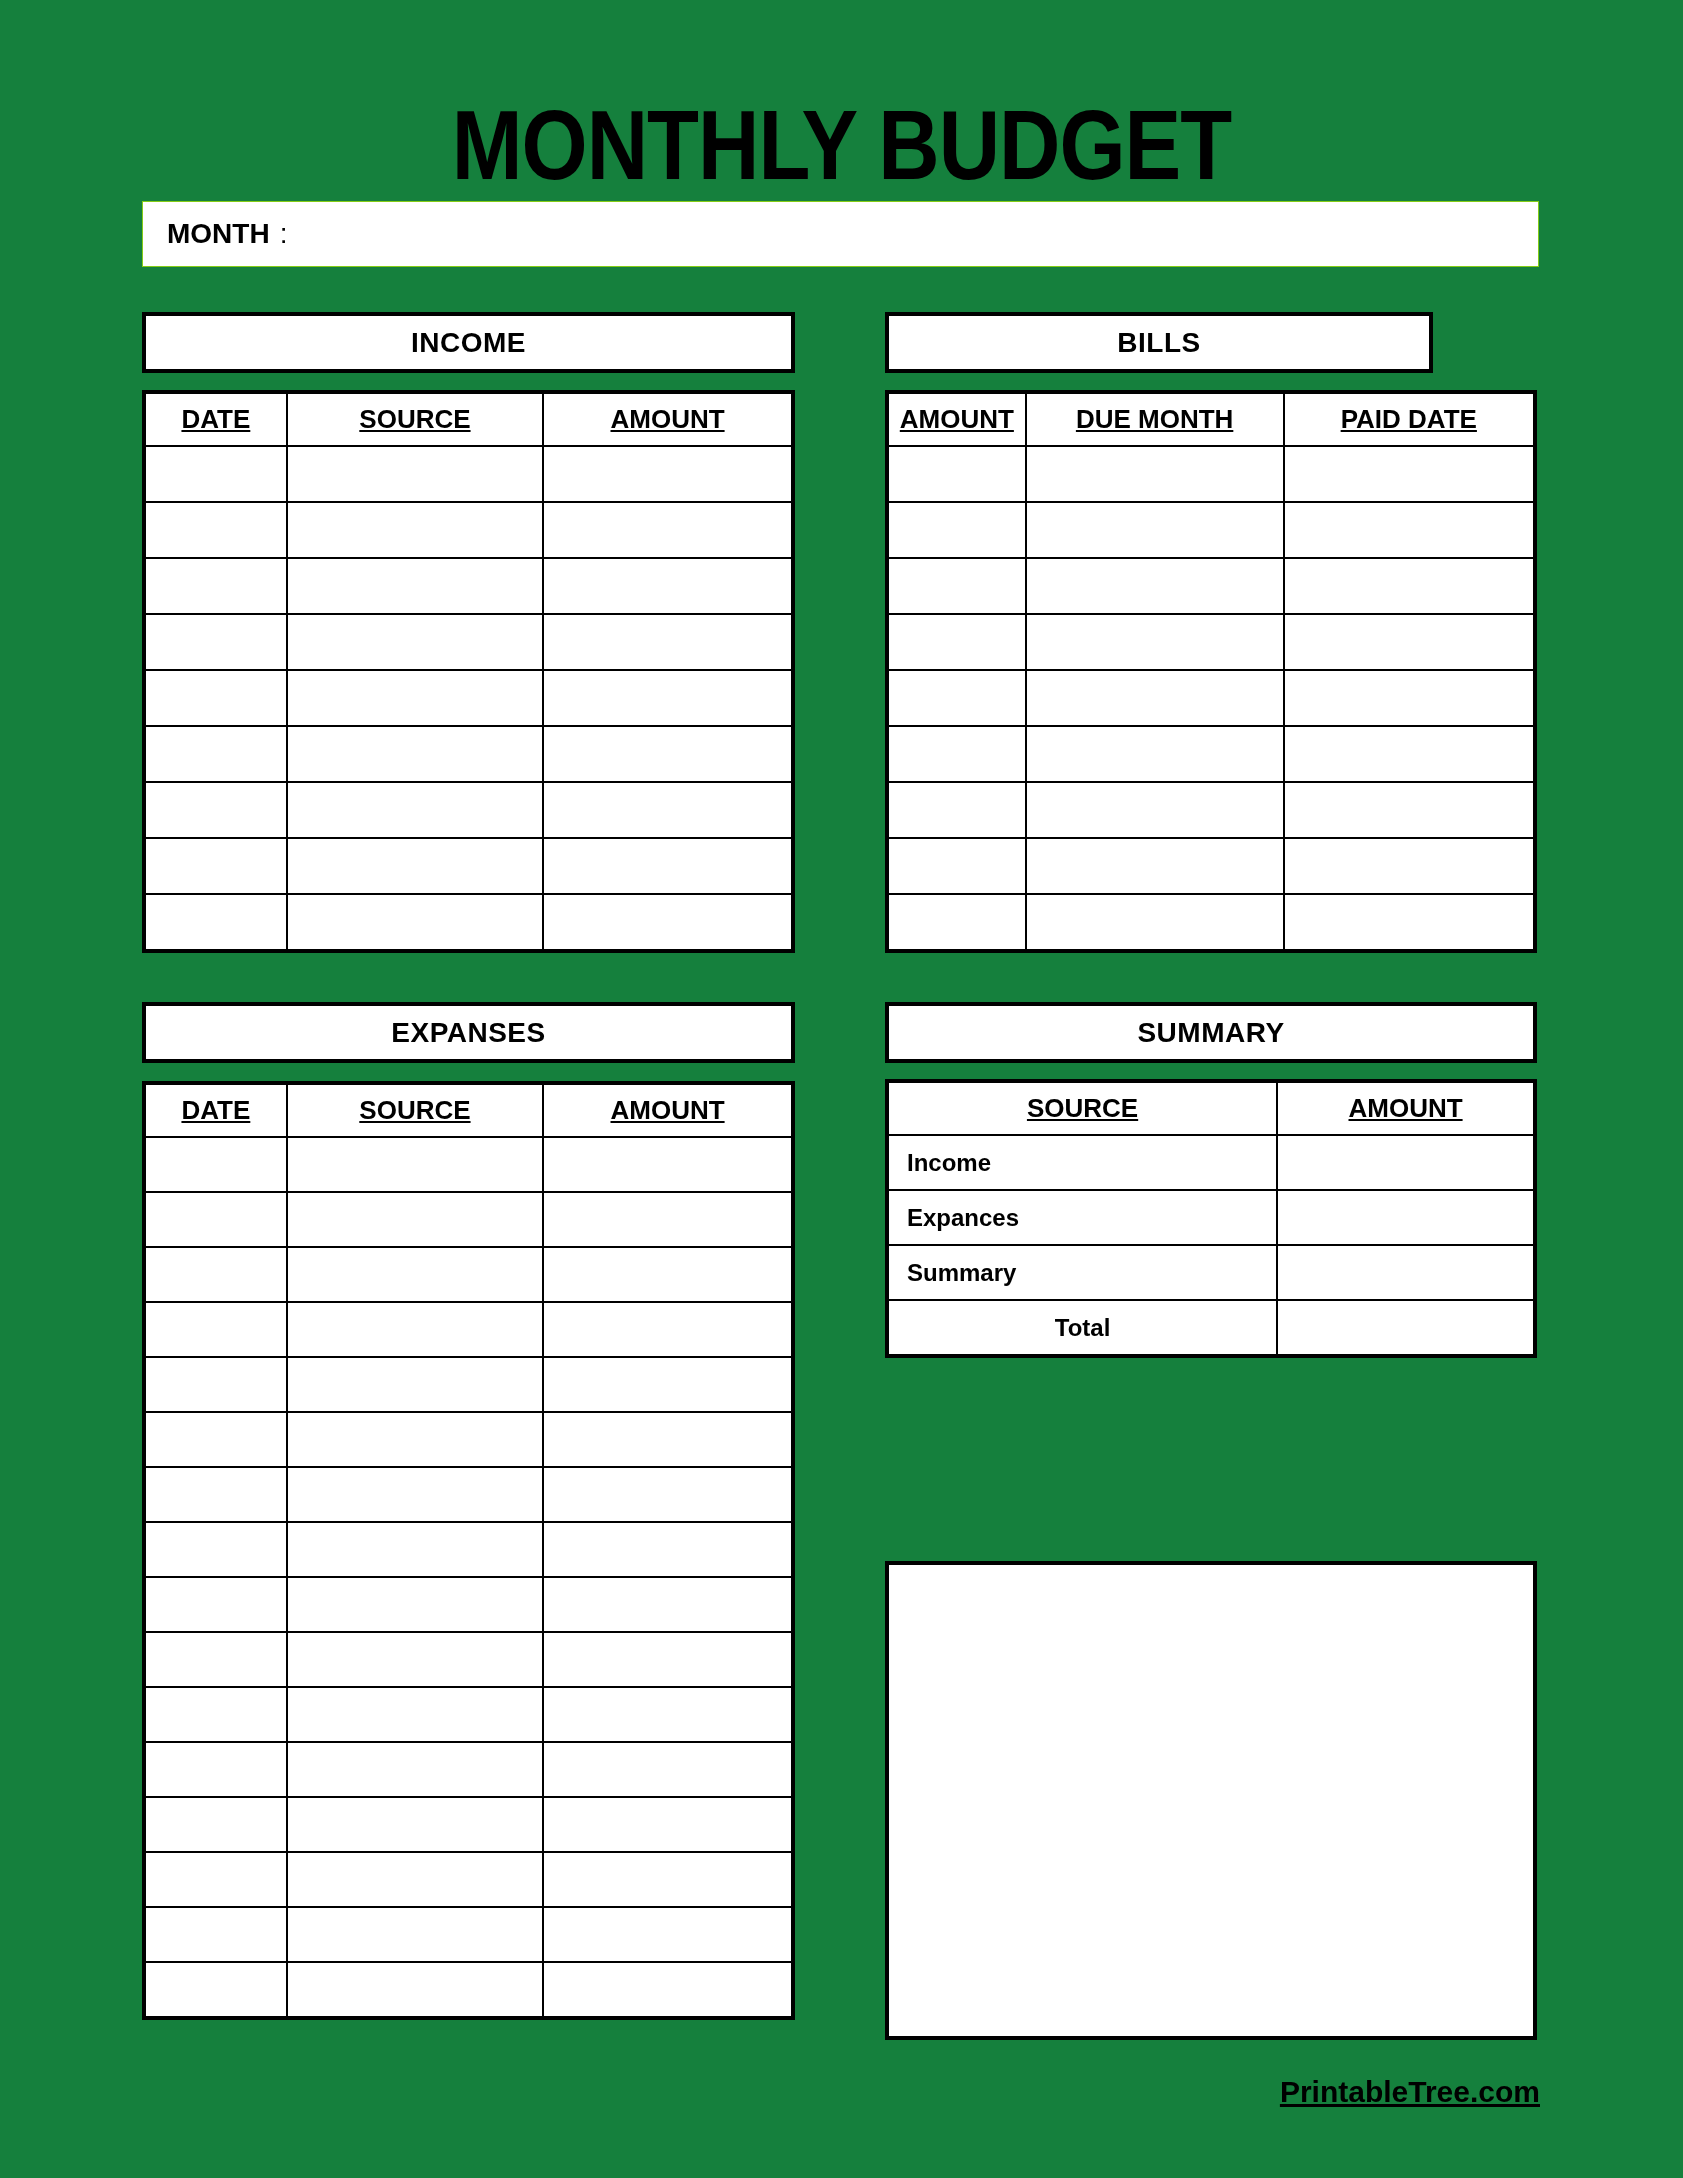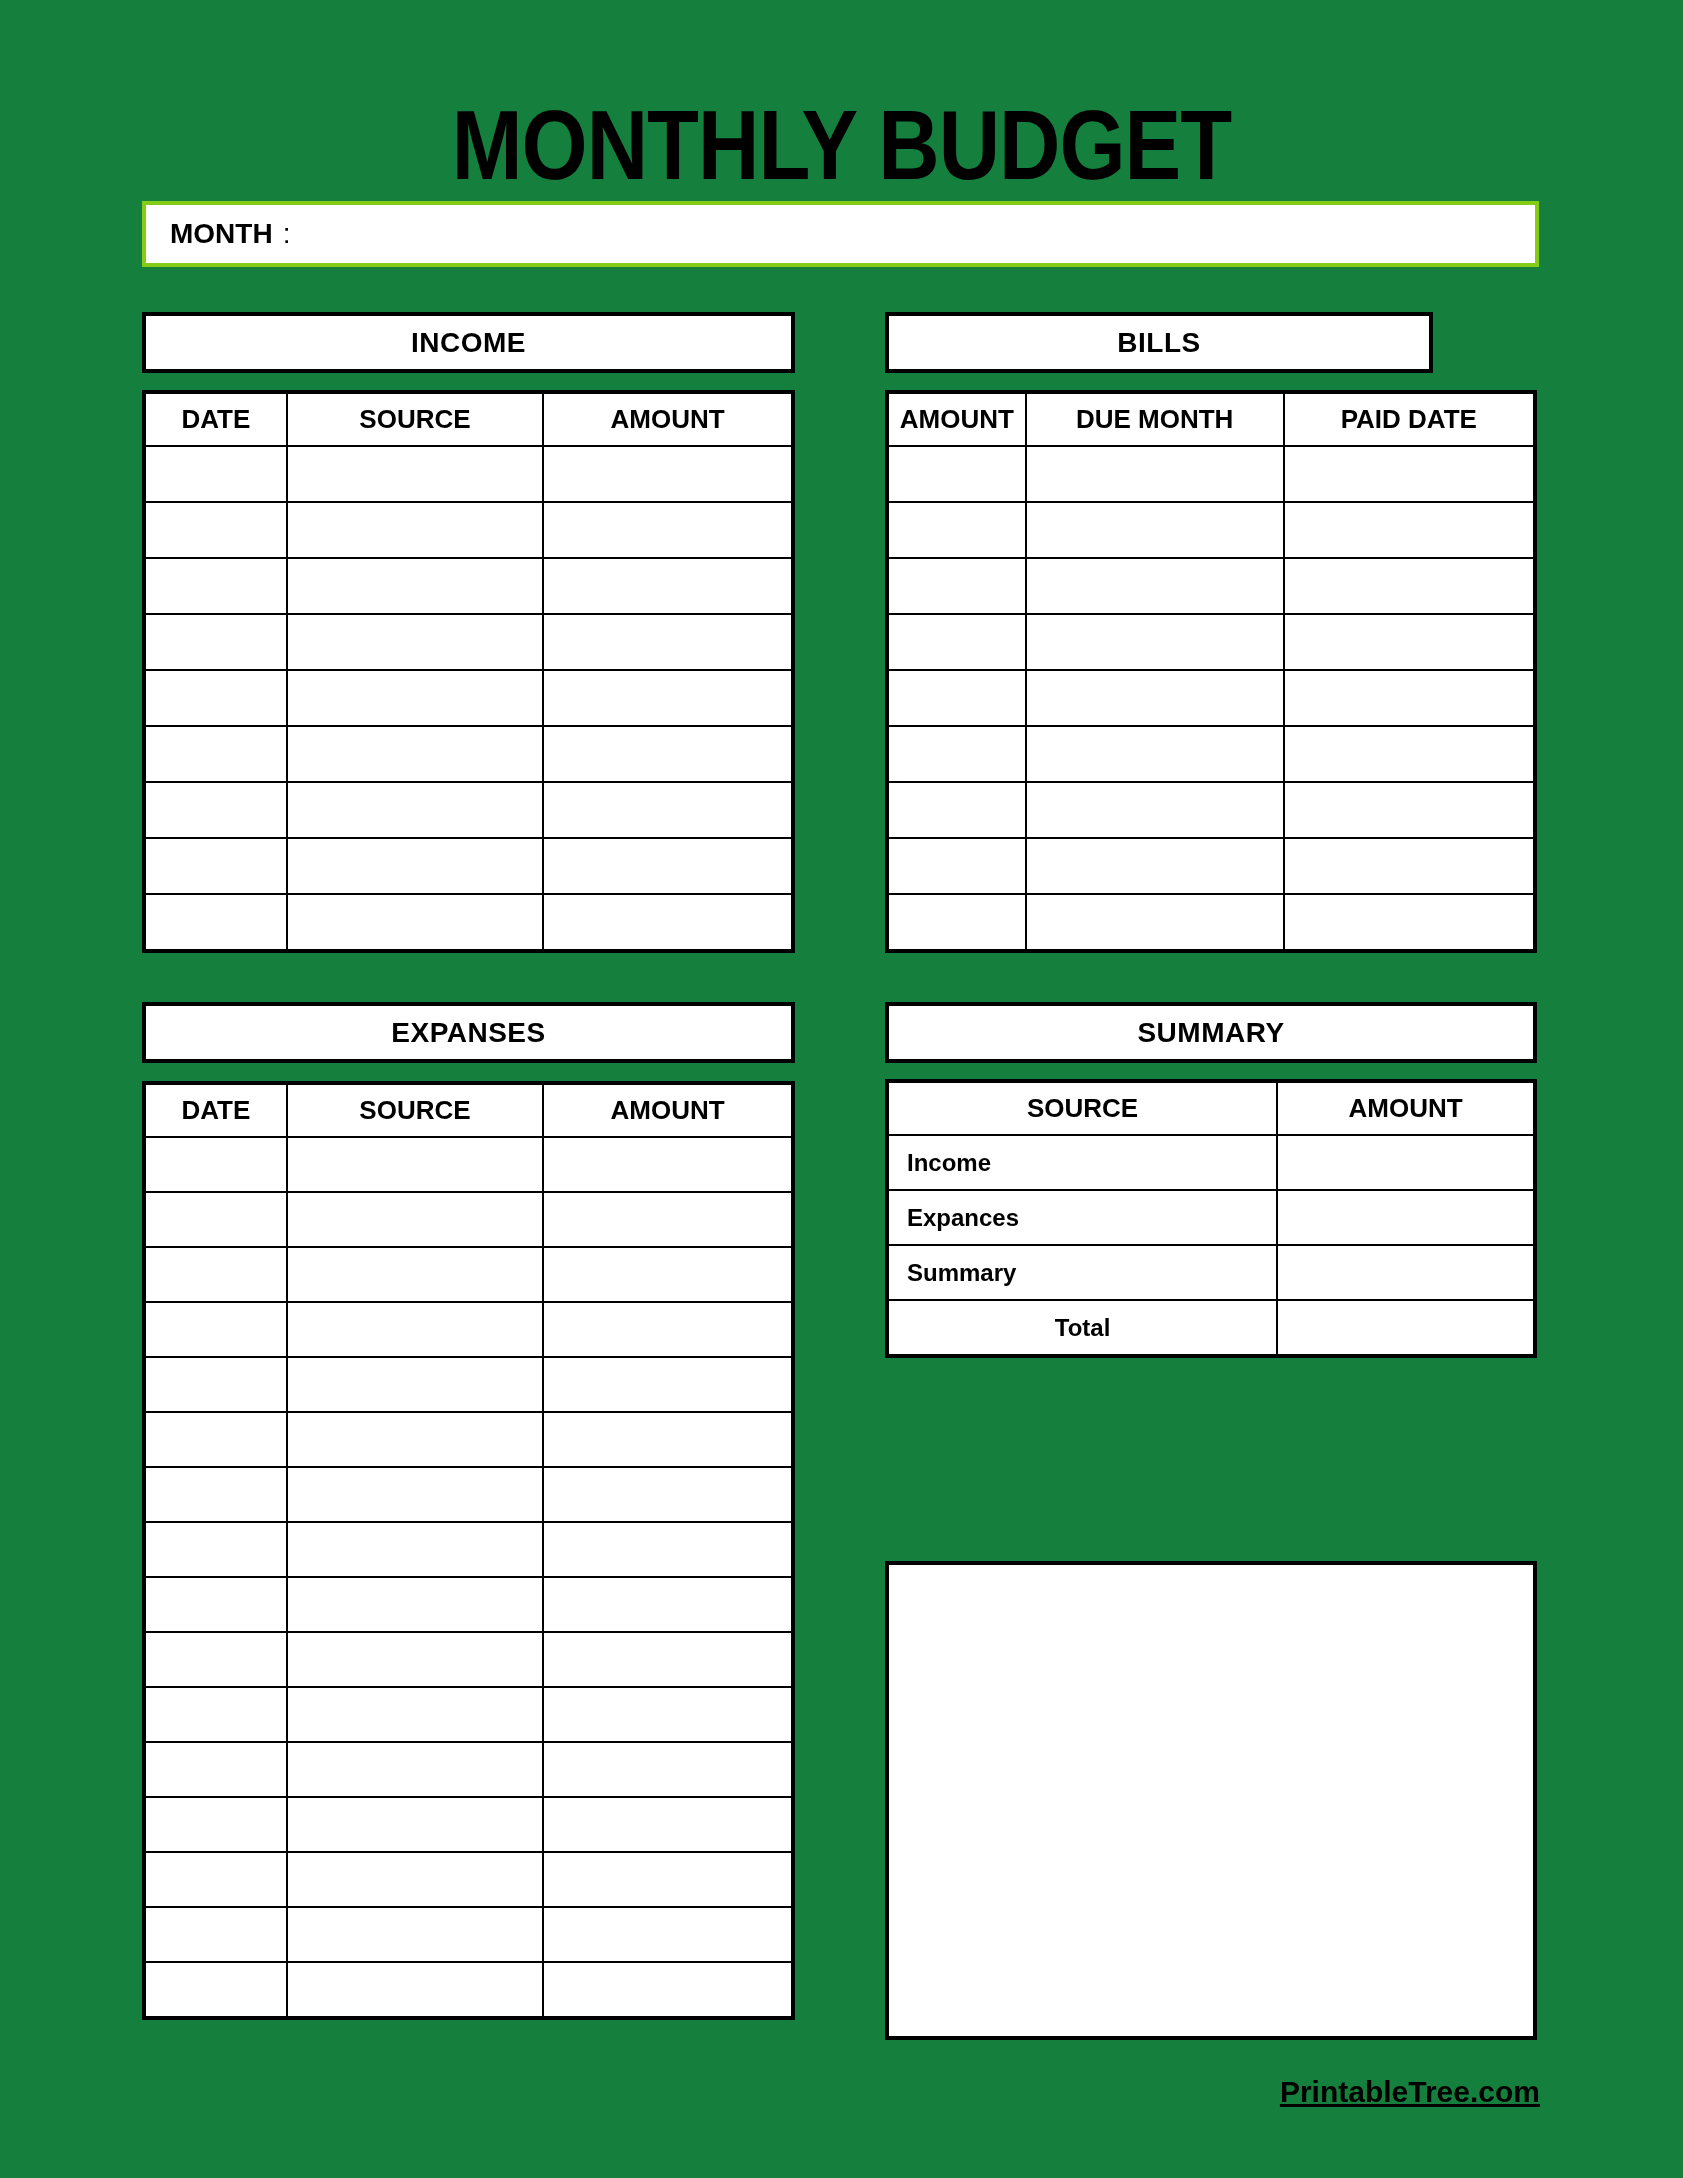--- a/index.html
+++ b/index.html
@@ -19,21 +19,21 @@
     font-weight:bold;
     letter-spacing:-1px;
     line-height:1;
     transform:scaleY(1.16);
     transform-origin:center top;
     white-space:nowrap;
   }
   .month-box{
     position:absolute;
     left:142px;top:201px;width:1397px;height:66px;
-    border:4px solid #84cc16;
+    border:1px solid #84cc16;
     box-sizing:border-box;
     display:flex;align-items:center;
     padding-left:24px;
     font-size:28px;font-weight:bold;
     background:#fff;
   }
   .month-colon{font-weight:normal;margin-left:10px;}
   .month-value{margin-left:14px;font-weight:normal;}
   .section-header{
     position:absolute;
@@ -58,20 +58,21 @@
     border:4px solid #000;
   }
   table.grid th,table.grid td{
     border:2.5px solid #000;
     padding:0;
   }
   table.grid th{
     font-size:26px;font-weight:bold;
     text-align:center;vertical-align:middle;
     height:51px;
+    text-decoration:underline;
   }
   .tbl-income,.tbl-expanses{left:142px;width:653px;}
   .tbl-income{top:390px;}
   .tbl-bills{left:885px;top:390px;width:652px;}
   .tbl-income td,.tbl-bills td{height:54px;}
   .tbl-expanses{top:1081px;}
   .tbl-expanses td{height:53px;}
   .tbl-summary{left:885px;top:1079px;width:652px;}
   .tbl-summary td{height:53px;}
   .tbl-summary td.src{

